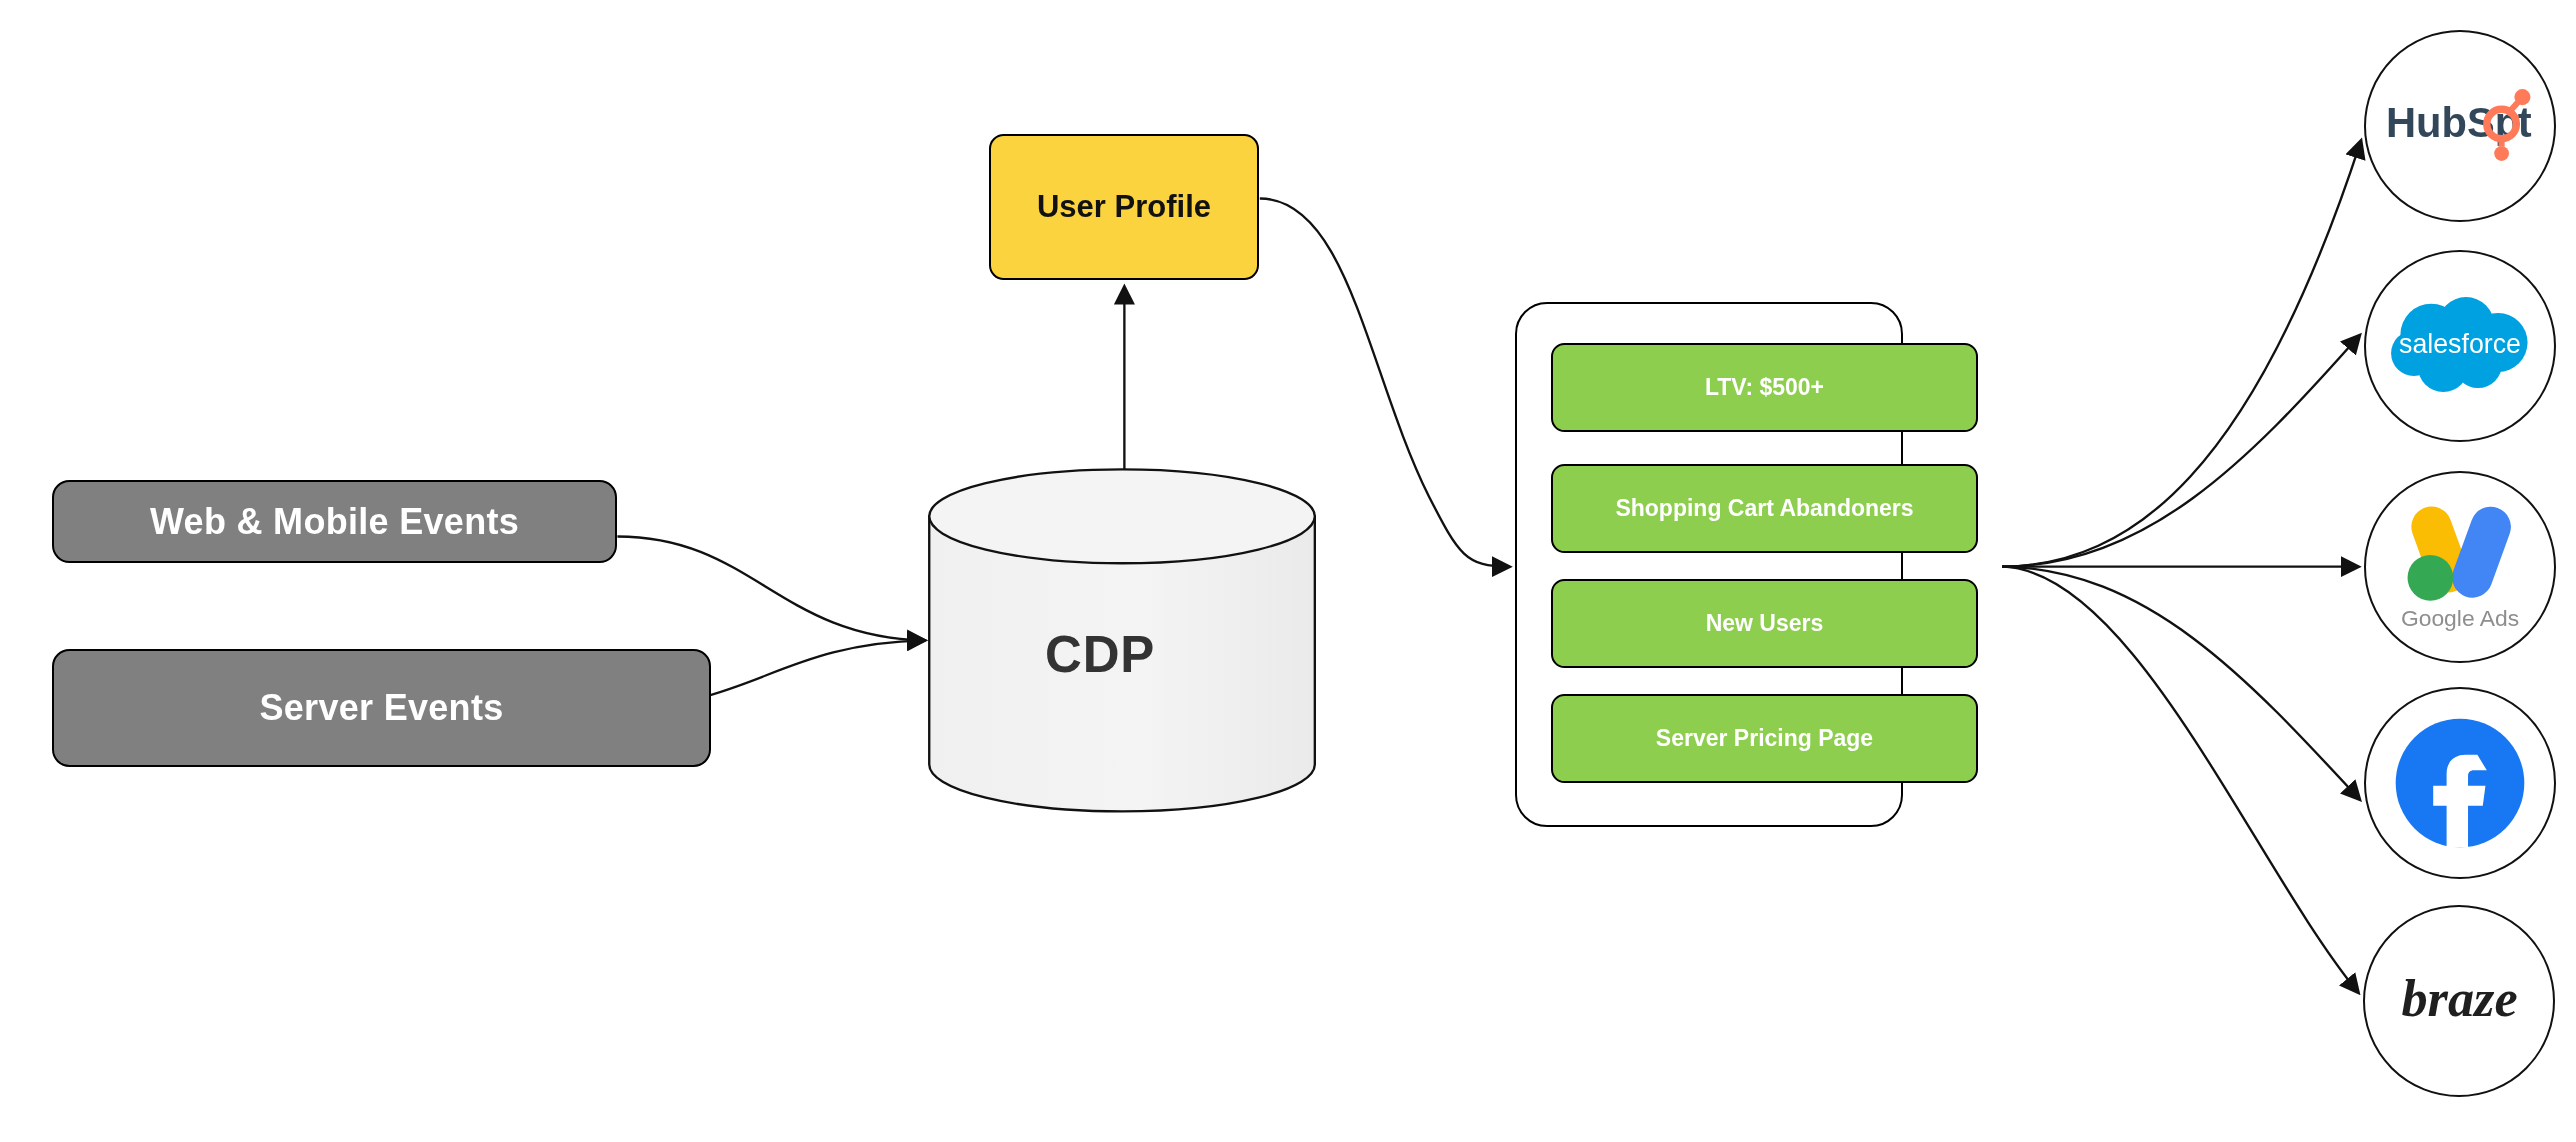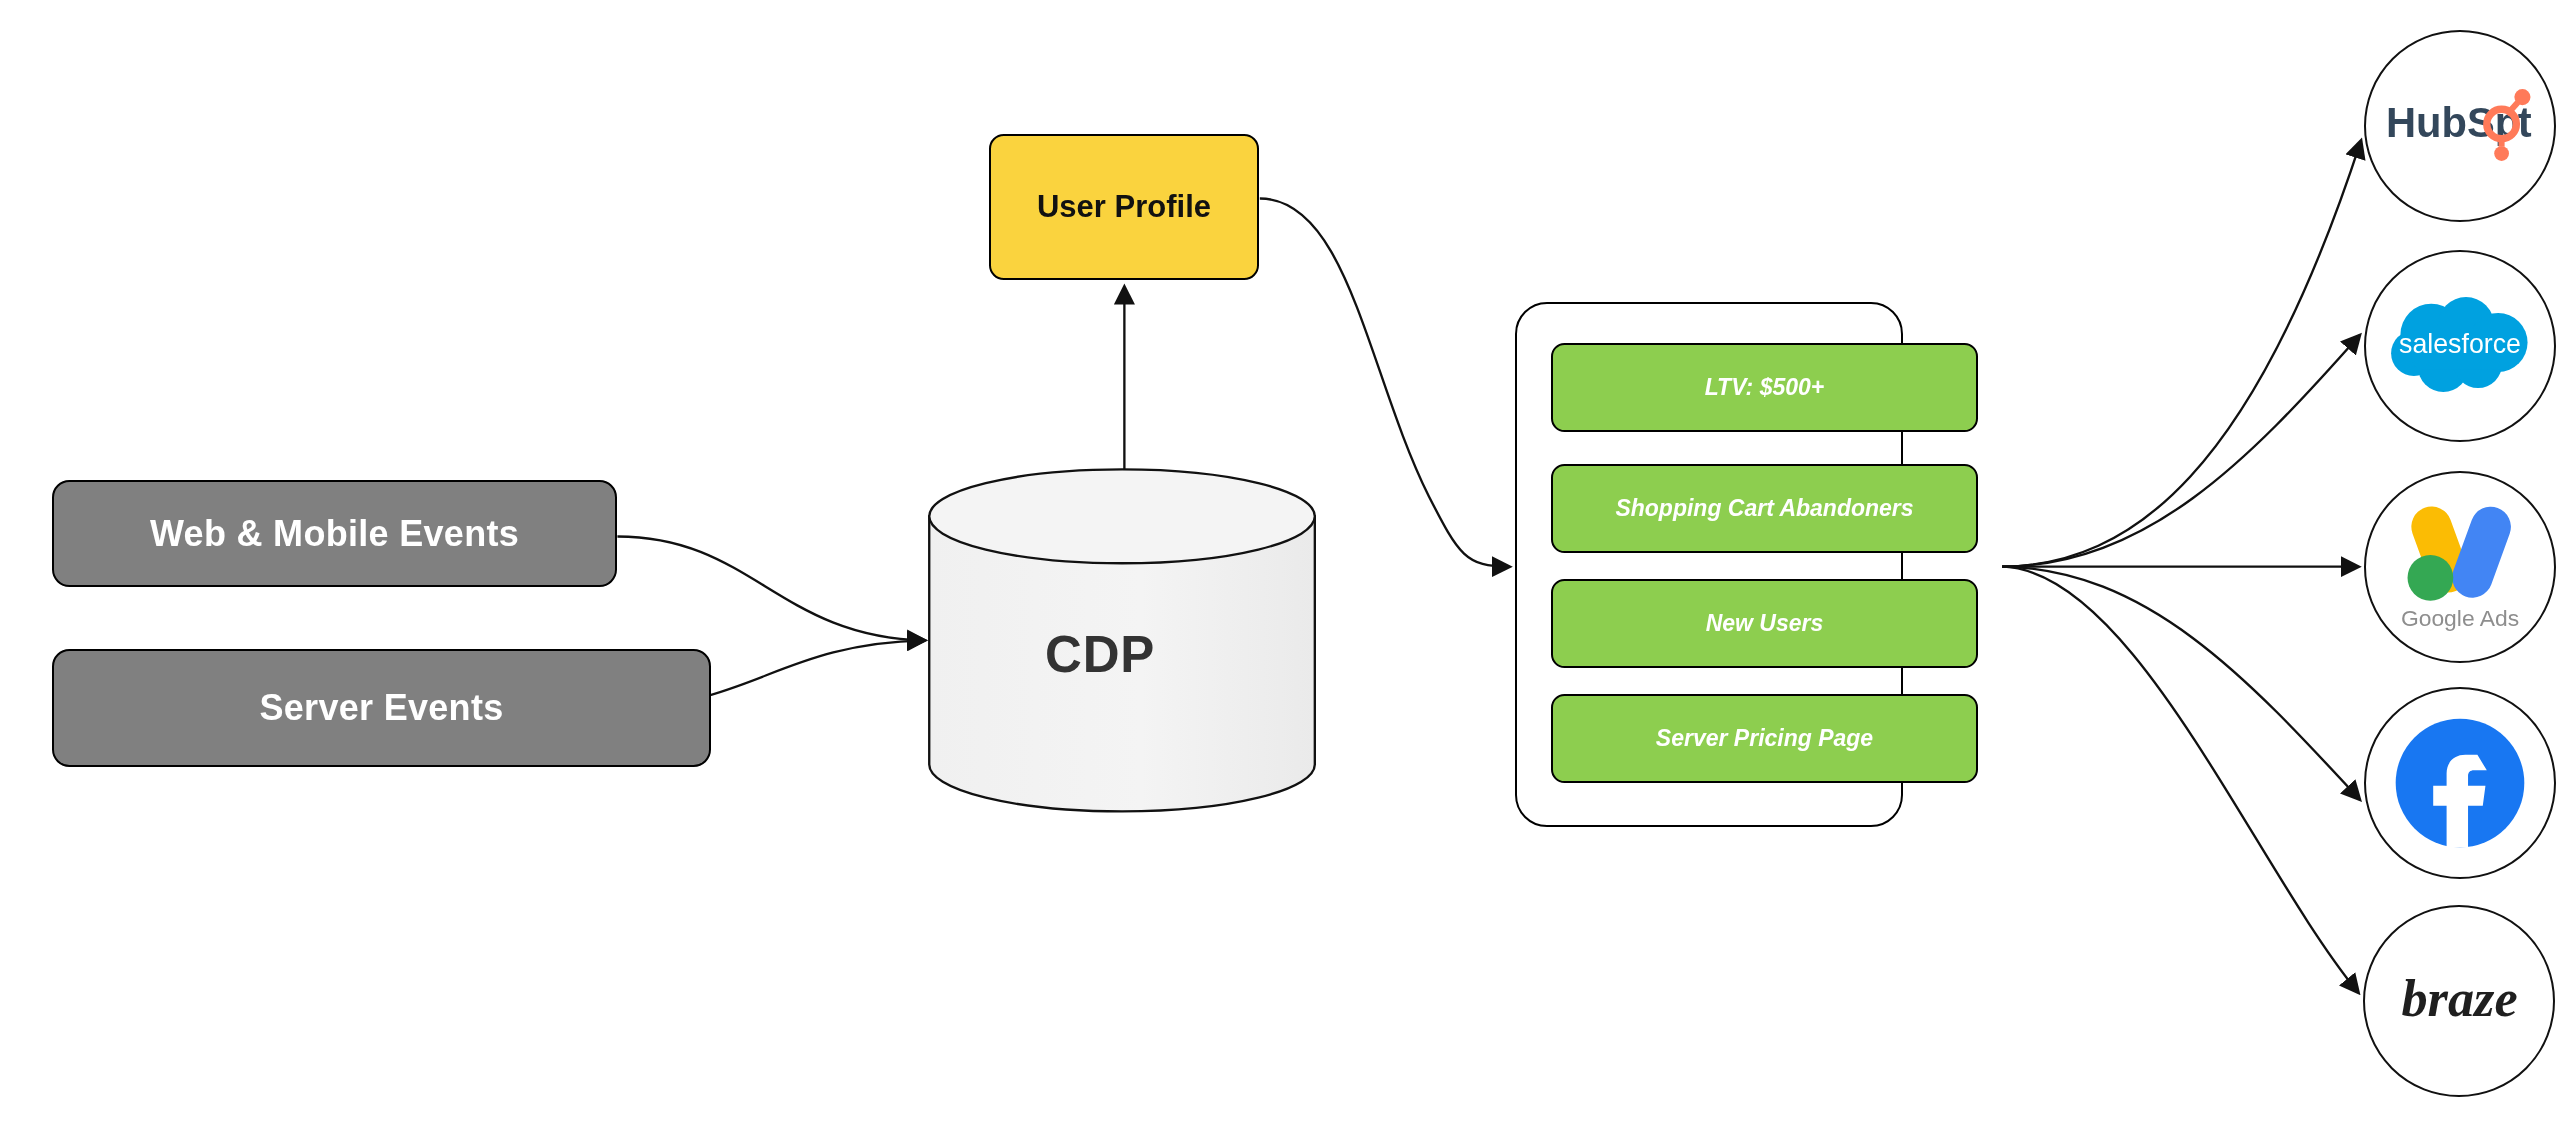--- a/index.html
+++ b/index.html
@@ -8,21 +8,21 @@
        font-family:"Liberation Sans","DejaVu Sans",sans-serif;}
   #canvas{position:absolute;left:0;top:0;width:2576px;height:1142px;}
   .node{position:absolute;box-sizing:border-box;display:flex;align-items:center;justify-content:center;}
 
   
   .src-box{
     background:#808080;border:2.7px solid #000000;border-radius:17.4px;
     color:#ffffff;font-weight:bold;font-size:36px;letter-spacing:0.3px;
     text-align:center;line-height:1.1;
   }
-  #src-web   {left:52px; top:480px; width:565px; height:107px;}
+  #src-web   {left:52px; top:480px; width:565px; height:83px;}
   #src-server{left:52px; top:649px; width:659px; height:118px;}
 
   
   #cdp{left:929px; top:470px; width:342px; height:342px;padding-left:31px;}
   #cdp .cyl-label{
     position:absolute;left:0;top:0;width:100%;height:100%;
     display:flex;align-items:center;justify-content:center;
     color:#333333;font-weight:bold;font-size:51px;letter-spacing:0.7px;
     padding-top:27px;box-sizing:border-box;pointer-events:none;
   }
@@ -32,21 +32,20 @@
     left:989px; top:134px; width:270px; height:146px;
     background:#fad33e;border:2.7px solid #000000;border-radius:14.8px;
     color:#111111;font-weight:bold;font-size:31px;text-align:center;
   }
 
   
   #segments{
     left:1515px; top:302px; width:388px; height:525px;
     background:#ffffff;border:2.7px solid #000000;border-radius:32px;
     display:block;
-    font-style:italic;
   }
   .seg{
     position:absolute;left:34px;width:427px;height:89px;
     background:#8dce4f;border:2.7px solid #000000;border-radius:13.4px;
     display:flex;align-items:center;justify-content:center;
     color:#ffffff;font-weight:bold;font-size:23px;text-align:center;
     box-sizing:border-box;line-height:1.1;
   }
   #seg-0{top:39px;}
   #seg-1{top:160px;}

